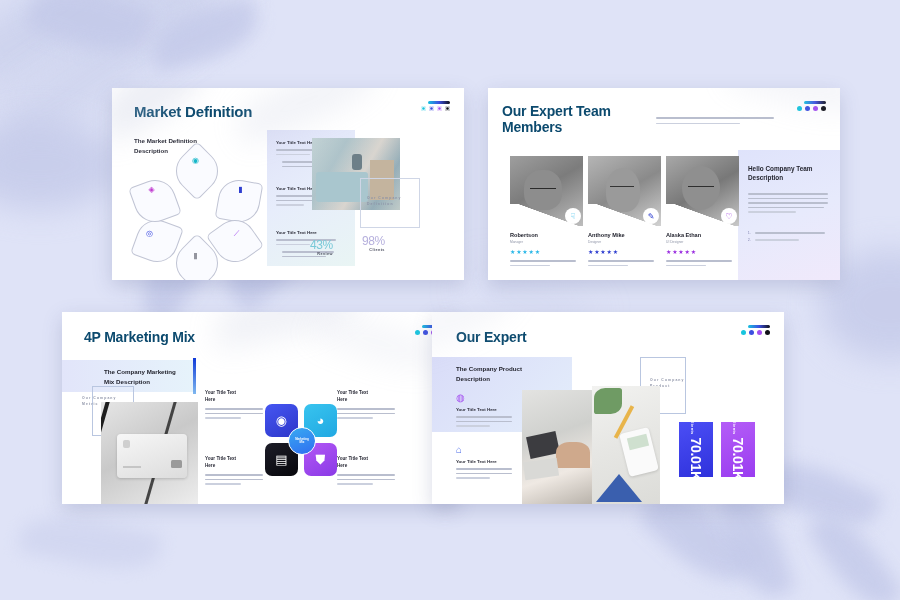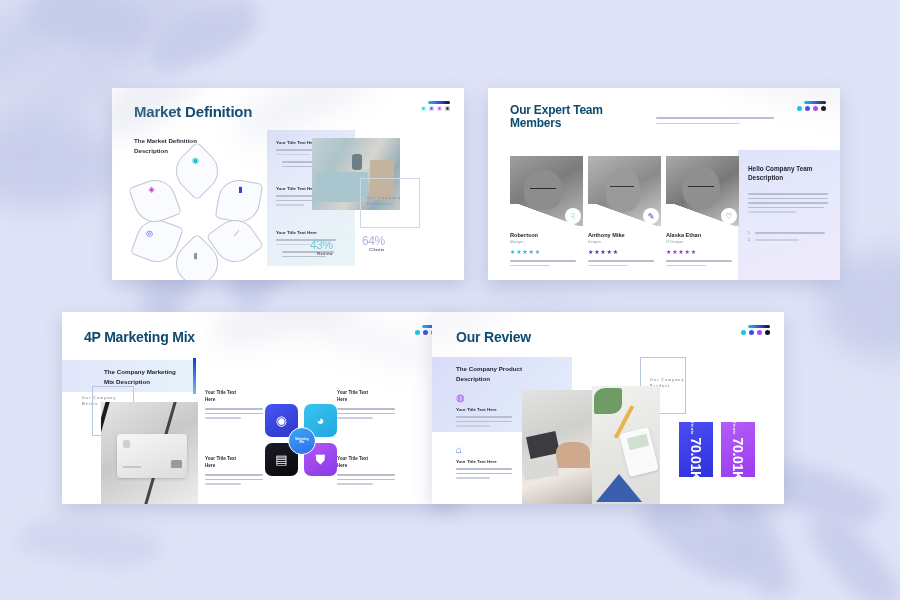--- a/index.html
+++ b/index.html
@@ -68,21 +68,21 @@
      font-size:8px;}
   .s1 .panel{position:absolute;left:155px;top:42px;width:88px;height:136px;
     background:linear-gradient(150deg,#dfe2f8,#e7edfb 45%,#e9f5f4);}
   .s1 .photo{position:absolute;left:200px;top:50px;width:88px;height:72px;overflow:hidden;}
   .s1 .box{position:absolute;left:248px;top:90px;width:58px;height:48px;border:.8px solid #cfd6e6;}
   .s1 .stat{position:absolute;}
   .s1 .stat .n{font-size:12px;font-weight:400;letter-spacing:-.4px;}
   .s1 .stat .c{font-size:3.8px;font-weight:700;color:#4a4d5e;letter-spacing:.4px;}
 
   
-  .s2 .t{left:22px;top:16px;font-size:12px;}
+  .s2 .t{left:14px;top:16px;font-size:14px;}
   .s2 .dots{right:14px;top:13px;}
   .s2 .hdrtxt{position:absolute;left:168px;top:26px;width:120px;}
   .s2 .headband{position:absolute;left:0;top:0;width:100%;height:62px;background:#fff;}
   .s2 .body{position:absolute;left:0;top:62px;width:100%;bottom:0;background:#fff;}
   .s2 .rightpanel{position:absolute;right:0;top:62px;width:102px;bottom:0;
      background:linear-gradient(160deg,#dfe3fb,#e7eafc 50%,#f0e9fb);}
   .card{position:absolute;top:68px;width:73px;}
   .card .pic{width:73px;height:70px;overflow:hidden;position:relative;background:#cfcfcf;}
   .card .badge{position:absolute;right:2px;bottom:2px;width:16px;height:16px;border-radius:50%;
      background:#fff;display:flex;align-items:center;justify-content:center;font-size:8px;}
@@ -221,21 +221,21 @@
 
     <div class="box"></div>
     <div class="smalllab" style="position:absolute;left:255px;top:108px;width:48px;white-space:pre-line">Our Company
 Definition</div>
 
     <div class="stat" style="left:198px;top:150px;">
       <div class="n" style="color:#79c9d8">43%</div>
       <div class="c" style="text-align:right">Review</div>
     </div>
     <div class="stat" style="left:250px;top:146px;">
-      <div class="n" style="color:#b6b0dd">64%</div>
+      <div class="n" style="color:#b6b0dd">98%</div>
       <div class="c" style="text-align:right">Clients</div>
     </div>
 
     <div class="vig">
       <i style="left:-20px;top:-20px;width:120px;height:50px;transform:rotate(-30deg);opacity:.25"></i>
       <i style="left:120px;top:-10px;width:150px;height:44px;transform:rotate(-20deg);opacity:.18"></i>
     </div>
   </div>
 </div>
 
@@ -412,21 +412,21 @@
 
     <div class="vig">
       <i style="left:150px;top:-24px;width:150px;height:48px;transform:rotate(-12deg);opacity:.2"></i>
       <i style="left:250px;top:10px;width:130px;height:40px;transform:rotate(20deg);opacity:.12"></i>
     </div>
   </div>
 </div>
 
 <div class="slide s4">
   <div class="slide-inner">
-    <div class="title t">Our Review</div>
+    <div class="title t">Our Expert</div>
 
     <div class="dots">
       <span class="bar"></span>
       <span class="row">
         <i style="background:#17c5de"></i>
         <i style="background:#3c4fe0"></i>
         <i style="background:#a34df0"></i>
         <i style="background:#101018"></i>
       </span>
     </div>

